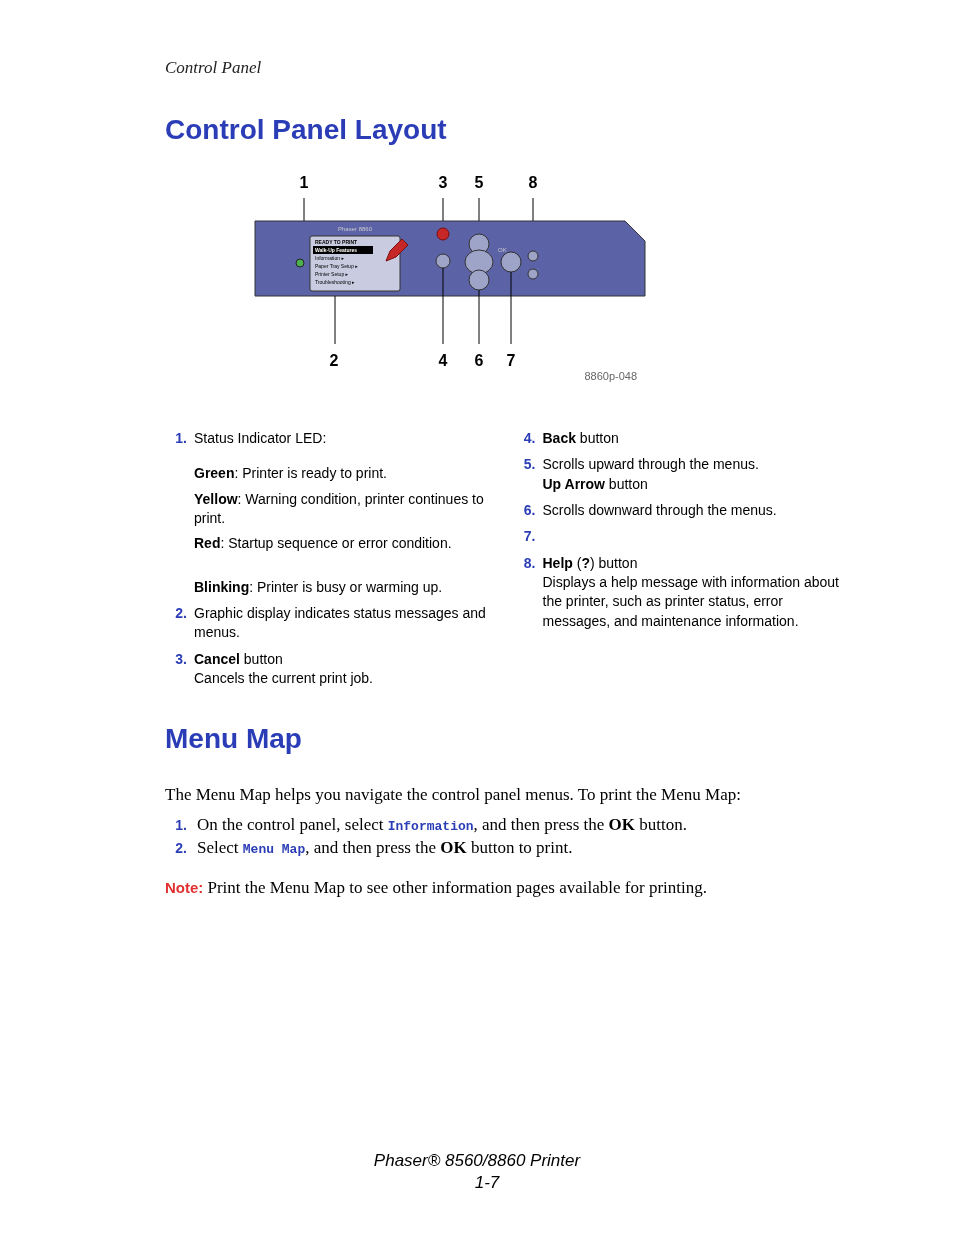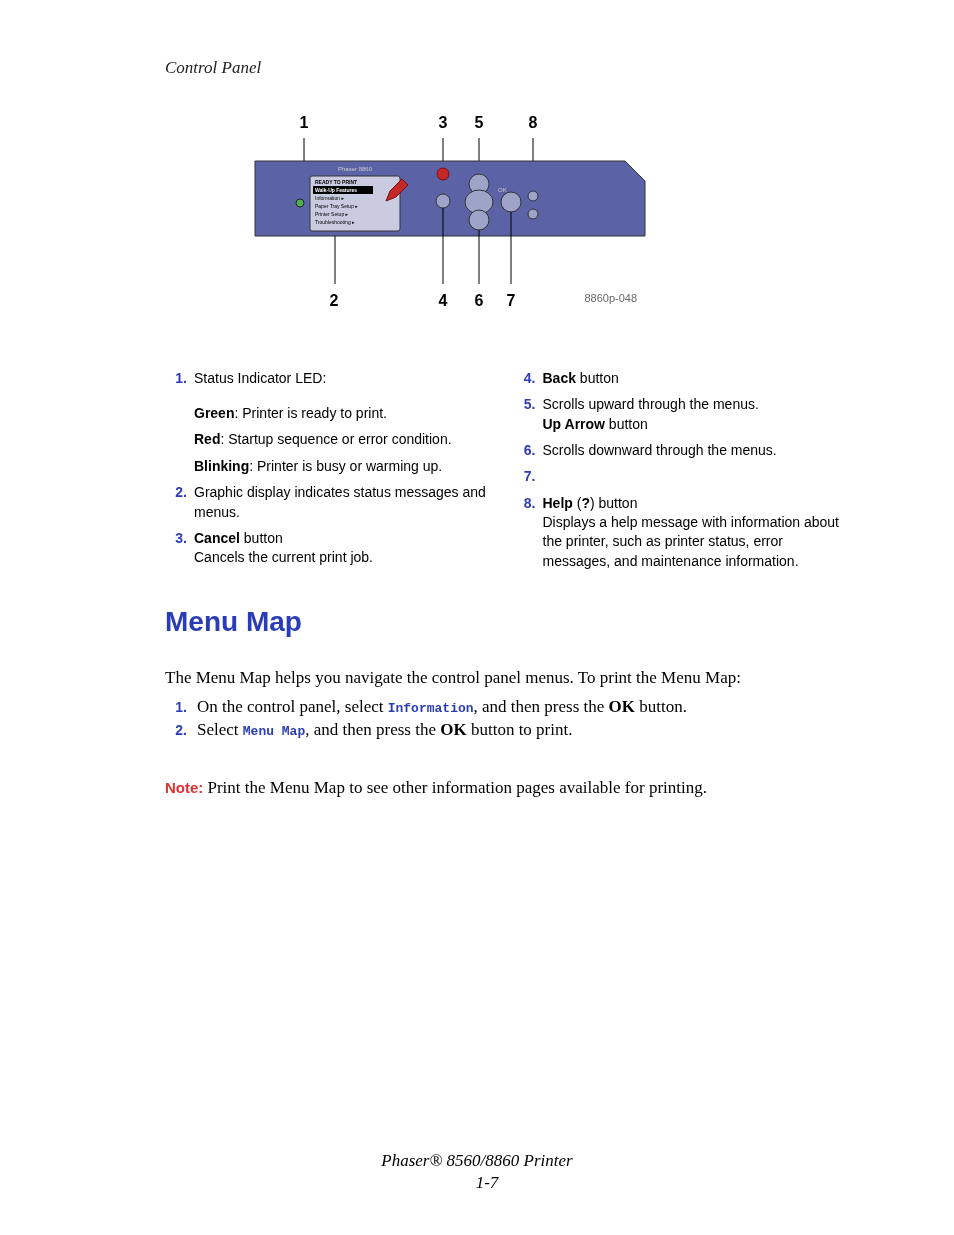--- a/index.html
+++ b/index.html
@@ -85,38 +85,39 @@
   .ol-step { display:flex; margin: 3px 0; font-family: "Times New Roman", serif; font-size: 17px; }
   .ol-step .num { color:#2b3db6; font-family: Arial, Helvetica, sans-serif; font-weight:bold; width:22px; flex-shrink:0; text-align:right; margin-right:10px; font-size:14px; padding-top:2px;}
   .link-text { color:#2b3db6; font-weight:bold; font-family: Liberation Mono, monospace; font-size:13px; }
   .note-label { color:#e03030; font-weight:bold; font-family: Arial, Helvetica, sans-serif; font-size:15px; }
   .footer {
     position:absolute;
     bottom: 42px;
     width: 954px;
     text-align:center;
     font-style: italic;
-    font-family: Liberation Serif, serif;
+    font-family: Liberation Sans, sans-serif;
     font-size: 17px;
     margin-top: 28px;
   }
   .page-num {
     font-style: italic;
     display:block;
     margin-top: 2px;
     padding-left: 20px;
   }
   .bold { font-weight:bold; }
 </style>
 </head>
 <body>
 
 <div class="page">
   <div class="running-header">Control Panel</div>
 
+  <h1 class="section-title">Control Panel Layout</h1>
 
   <div class="diagram-area">
     <div class="top-labels">
       <span style="left:55px">1</span>
       <span style="left:194px">3</span>
       <span style="left:230px">5</span>
       <span style="left:284px">8</span>
     </div>
     <svg class="diagram-svg" width="520" height="150">
       <line x1="59" y1="2" x2="59" y2="52" stroke="#000" stroke-width="1"></line>
@@ -149,33 +150,34 @@
       <line x1="90" y1="100" x2="90" y2="148" stroke="#000" stroke-width="1"></line>
       <line x1="198" y1="72" x2="198" y2="148" stroke="#000" stroke-width="1"></line>
       <line x1="234" y1="94" x2="234" y2="148" stroke="#000" stroke-width="1"></line>
       <line x1="266" y1="76" x2="266" y2="148" stroke="#000" stroke-width="1"></line>
     </svg>
     <div class="bottom-labels">
       <span style="left:85px">2</span>
       <span style="left:194px">4</span>
       <span style="left:230px">6</span>
       <span style="left:262px">7</span>
-      <span class="fig-number" style="left:340px; top:0;">8860p-048</span>
+      <span class="fig-number" style="left:340px; top:18px;">8860p-048</span>
     </div>
   </div>
 
   <div class="enum-cols">
     <div class="col">
       <div class="enum-item">
         <div class="num">1.</div>
         <div class="body">
           <div>Status Indicator LED:</div>
           <div style="margin-top:16px"><span class="bold">Green</span><span>: Printer is ready to print.</span></div>
+          <div style="margin-top:6px"><span class="bold">Yellow</span><span>: Warning condition, printer continues to print.</span></div>
           <div style="margin-top:6px"><span class="bold">Red</span><span>: Startup sequence or error condition.</span></div>
-          <div style="margin-top:8px"><span class="bold">Blinking</span><span>: Printer is busy or warming up.</span></div>
+          <div style="margin-top:24px"><span class="bold">Blinking</span><span>: Printer is busy or warming up.</span></div>
         </div>
       </div>
       <div class="enum-item">
         <div class="num">2.</div>
         <div class="body">Graphic display indicates status messages and menus.</div>
       </div>
       <div class="enum-item">
         <div class="num">3.</div>
         <div class="body">
           <div><span class="bold">Cancel</span><span> button</span></div>
@@ -226,21 +228,21 @@
       <div>
         <span>On the control panel, select </span><span class="link-text">Information</span><span>, and then press the </span><span class="bold">OK</span><span> button.</span>
       </div>
     </div>
     <div class="ol-step">
       <div class="num">2.</div>
       <div>
         <span>Select </span><span class="link-text">Menu Map</span><span>, and then press the </span><span class="bold">OK</span><span> button to print.</span>
       </div>
     </div>
-    <p class="para" style="margin-top:36px">
+    <p class="para" style="margin-top:18px">
       <span class="note-label">Note: </span><span>Print the Menu Map to see other information pages available for printing.</span>
     </p>
   </div>
 </div>
 
 <div class="footer">
   <span>Phaser® 8560/8860 Printer</span>
   <span class="page-num">1-7</span>
 </div>
 

